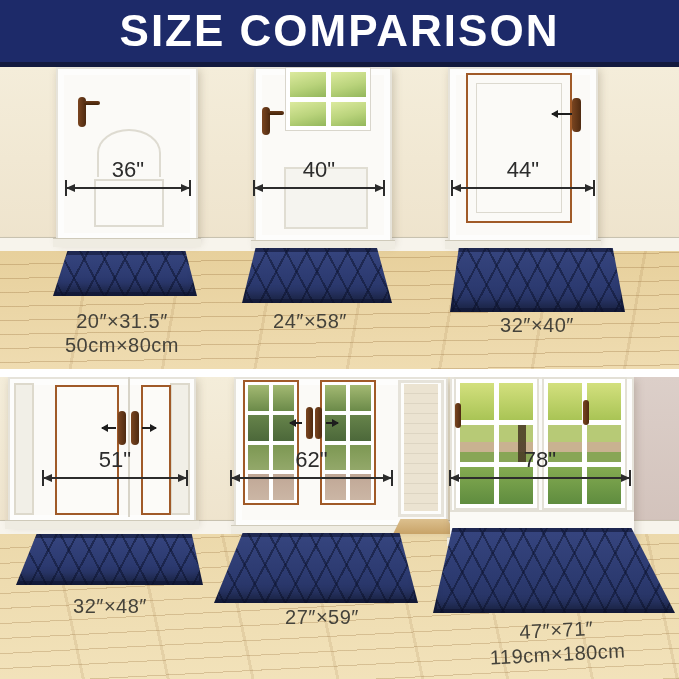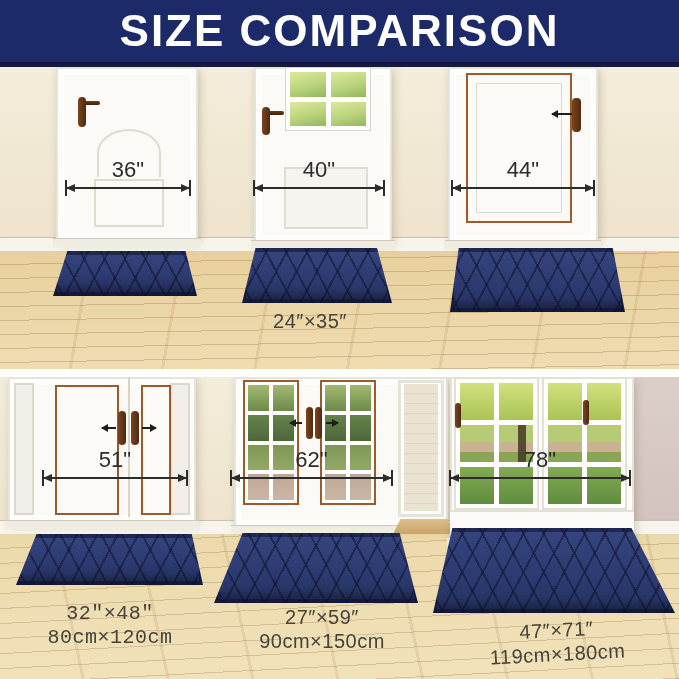--- a/index.html
+++ b/index.html
@@ -161,21 +161,21 @@
   .mat4{left:16px;top:157px;width:187px;height:51px;clip-path:polygon(11% 0,94% 0,100% 100%,0 100%);}
   .mat5{left:214px;top:156px;width:204px;height:70px;clip-path:polygon(14% 0,91% 0,100% 100%,0 100%);}
   .mat6{left:433px;top:151px;width:242px;height:85px;clip-path:polygon(8% 0,82% 0,100% 100%,0 100%);}
 
   
   .size-label{position:absolute;width:220px;text-align:center;color:#45433b;font-size:20px;
       line-height:1.22;letter-spacing:.5px;}
   .l1{left:12px;top:242px;}
   .l2{left:200px;top:242px;}
   .l3{left:427px;top:246px;}
-  .l4{left:0px;top:225px;font-family:Liberation Mono, monospace;}
+  .l4{left:0px;top:217px;}
   .l5{left:212px;top:228px;}
   .l6{left:447px;top:241px;transform:rotate(-3deg);}
 </style>
 </head>
 <body>
 
 <div class="stage">
 
   <header class="banner">
     <h1>SIZE COMPARISON</h1>
@@ -237,24 +237,29 @@
       <span class="ah r"></span>
       <span class="tick l"></span>
       <span class="tick r"></span>
       <span class="mlabel">44"</span>
     </div>
 
     <div class="mat mat1"></div>
     <div class="mat mat2"></div>
     <div class="mat mat3"></div>
 
+    <div class="size-label l1">
+      <div>20″×31.5″</div>
+      <div>50cm×80cm</div>
+    </div>
     <div class="size-label l2">
-      <div>24″×35″</div>
+      <div>24″×58″</div>
     </div>
     <div class="size-label l3">
+      <div>32″×40″</div>
     </div>
   </section>
 
   <div class="separator"></div>
 
   <section class="scene bottom">
     <div class="wall"></div>
     <div class="wall-pink"></div>
     <div class="baseboard"></div>
     <div class="floor"></div>
@@ -348,24 +353,22 @@
       <span class="tick r"></span>
       <span class="mlabel">78"</span>
     </div>
 
     <div class="mat mat4"></div>
     <div class="mat mat5"></div>
     <div class="mat mat6"></div>
 
     <div class="size-label l4">
       <div>32″×48″</div>
-      <div>80cm×120cm</div>
     </div>
     <div class="size-label l5">
       <div>27″×59″</div>
-      <div>90cm×150cm</div>
     </div>
     <div class="size-label l6">
       <div>47″×71″</div>
       <div>119cm×180cm</div>
     </div>
   </section>
 </div>
 
 </body></html>

